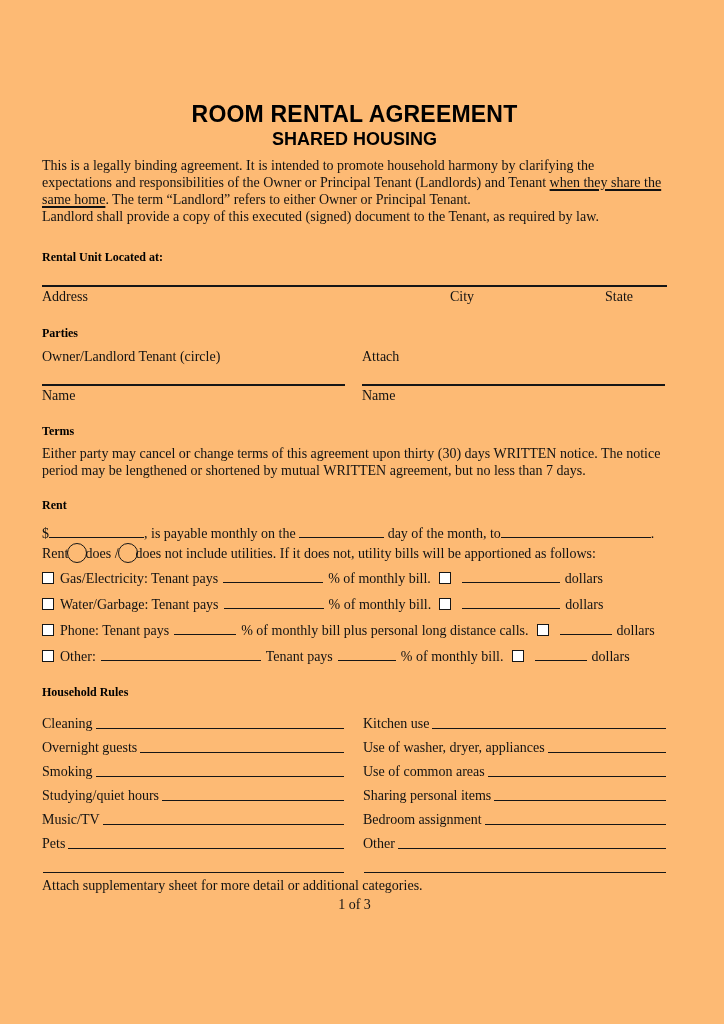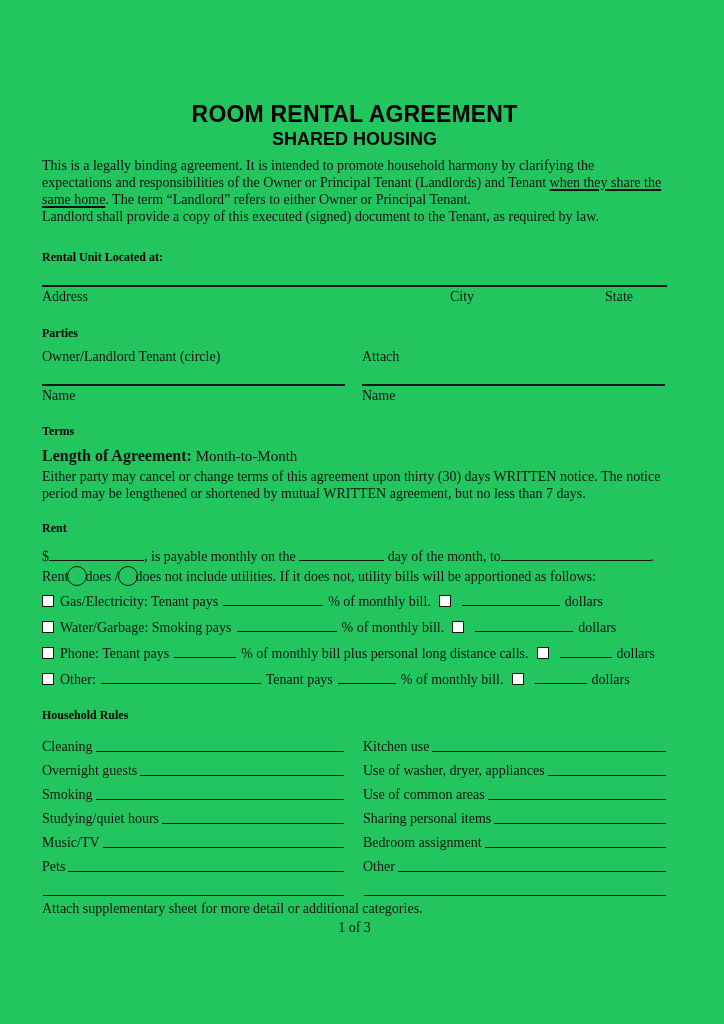--- a/index.html
+++ b/index.html
@@ -1,19 +1,19 @@
 <!DOCTYPE html>
 <html><head>
 <meta charset="utf-8">
 <style>
   * { box-sizing: border-box; }
   html, body { margin: 0; padding: 0; background: #ffffff; }
   .page {
     width: 724px; height: 1024px; position: relative; overflow: hidden;
-    background: #22c55e; color: #121212;
+    background: #fdba74; color: #121212;
     font-family: "Liberation Serif", "DejaVu Serif", serif;
     font-size: 14px;
   }
   .content { position: absolute; left: 42px; top: 0; width: 625px; }
 
   .title {
     padding-top: 101px; text-align: center; color: #000;
     font-family: "Liberation Sans", "DejaVu Sans", sans-serif;
     font-weight: 700; font-size: 23px; line-height: 26px; letter-spacing: 0.2px;
   }
@@ -115,33 +115,29 @@
       <div class="l"></div>
       <div class="gap"></div>
       <div class="l"></div>
     </div>
     <div class="name-labels">
       <span class="lcol">Name</span>
       <span>Name</span>
     </div>
 
     <div class="sec-h" id="h-terms">Terms</div>
-    <div class="length-row">
-      <span class="lbl-b">Length of Agreement:</span>
-      <span>Month-to-Month</span>
-    </div>
     <div class="notice">Either party may cancel or change terms of this agreement upon thirty (30) days WRITTEN notice.  The notice period may be lengthened or shortened by mutual WRITTEN agreement, but no less than 7 days.</div>
 
     <div class="sec-h" id="h-rent">Rent</div>
     <div class="rent-l1"><span>$</span><span class="blank w95"></span><span>, is payable monthly on the </span><span class="blank w85"></span><span> day of the month, to</span><span class="blank w150"></span><span>.</span></div>
     <div class="rent-l2"><span>Rent</span><span class="opt-circle"></span><span>does</span><span> /</span><span class="opt-circle"></span><span>does not</span><span> include utilities.  If it does not, utility bills will be apportioned as follows:</span></div>
 
     <div class="cb-section">
       <div class="cbrow"><span class="cb"></span><span>Gas/Electricity: Tenant pays</span><span class="blank w100"></span><span>% of monthly bill.</span><span class="cb cb2"></span><span class="blank w98"></span><span>dollars</span></div>
-      <div class="cbrow"><span class="cb"></span><span>Water/Garbage: Smoking pays</span><span class="blank w100"></span><span>% of monthly bill.</span><span class="cb cb2"></span><span class="blank w98"></span><span>dollars</span></div>
+      <div class="cbrow"><span class="cb"></span><span>Water/Garbage: Tenant pays</span><span class="blank w100"></span><span>% of monthly bill.</span><span class="cb cb2"></span><span class="blank w98"></span><span>dollars</span></div>
       <div class="cbrow"><span class="cb"></span><span>Phone: Tenant pays</span><span class="blank w62"></span><span>% of monthly bill plus personal long distance calls.</span><span class="cb cb2"></span><span class="blank w52"></span><span>dollars</span></div>
       <div class="cbrow"><span class="cb"></span><span>Other:</span><span class="blank w160"></span><span>Tenant pays</span><span class="blank w58"></span><span>% of monthly bill.</span><span class="cb cb2"></span><span class="blank w52"></span><span>dollars</span></div>
     </div>
 
     <div class="sec-h" id="h-household">Household Rules</div>
     <div class="rules">
       <div class="rrow">
         <div class="rcell">
             <span class="lbl">Cleaning</span>
             <span class="ln"></span>

